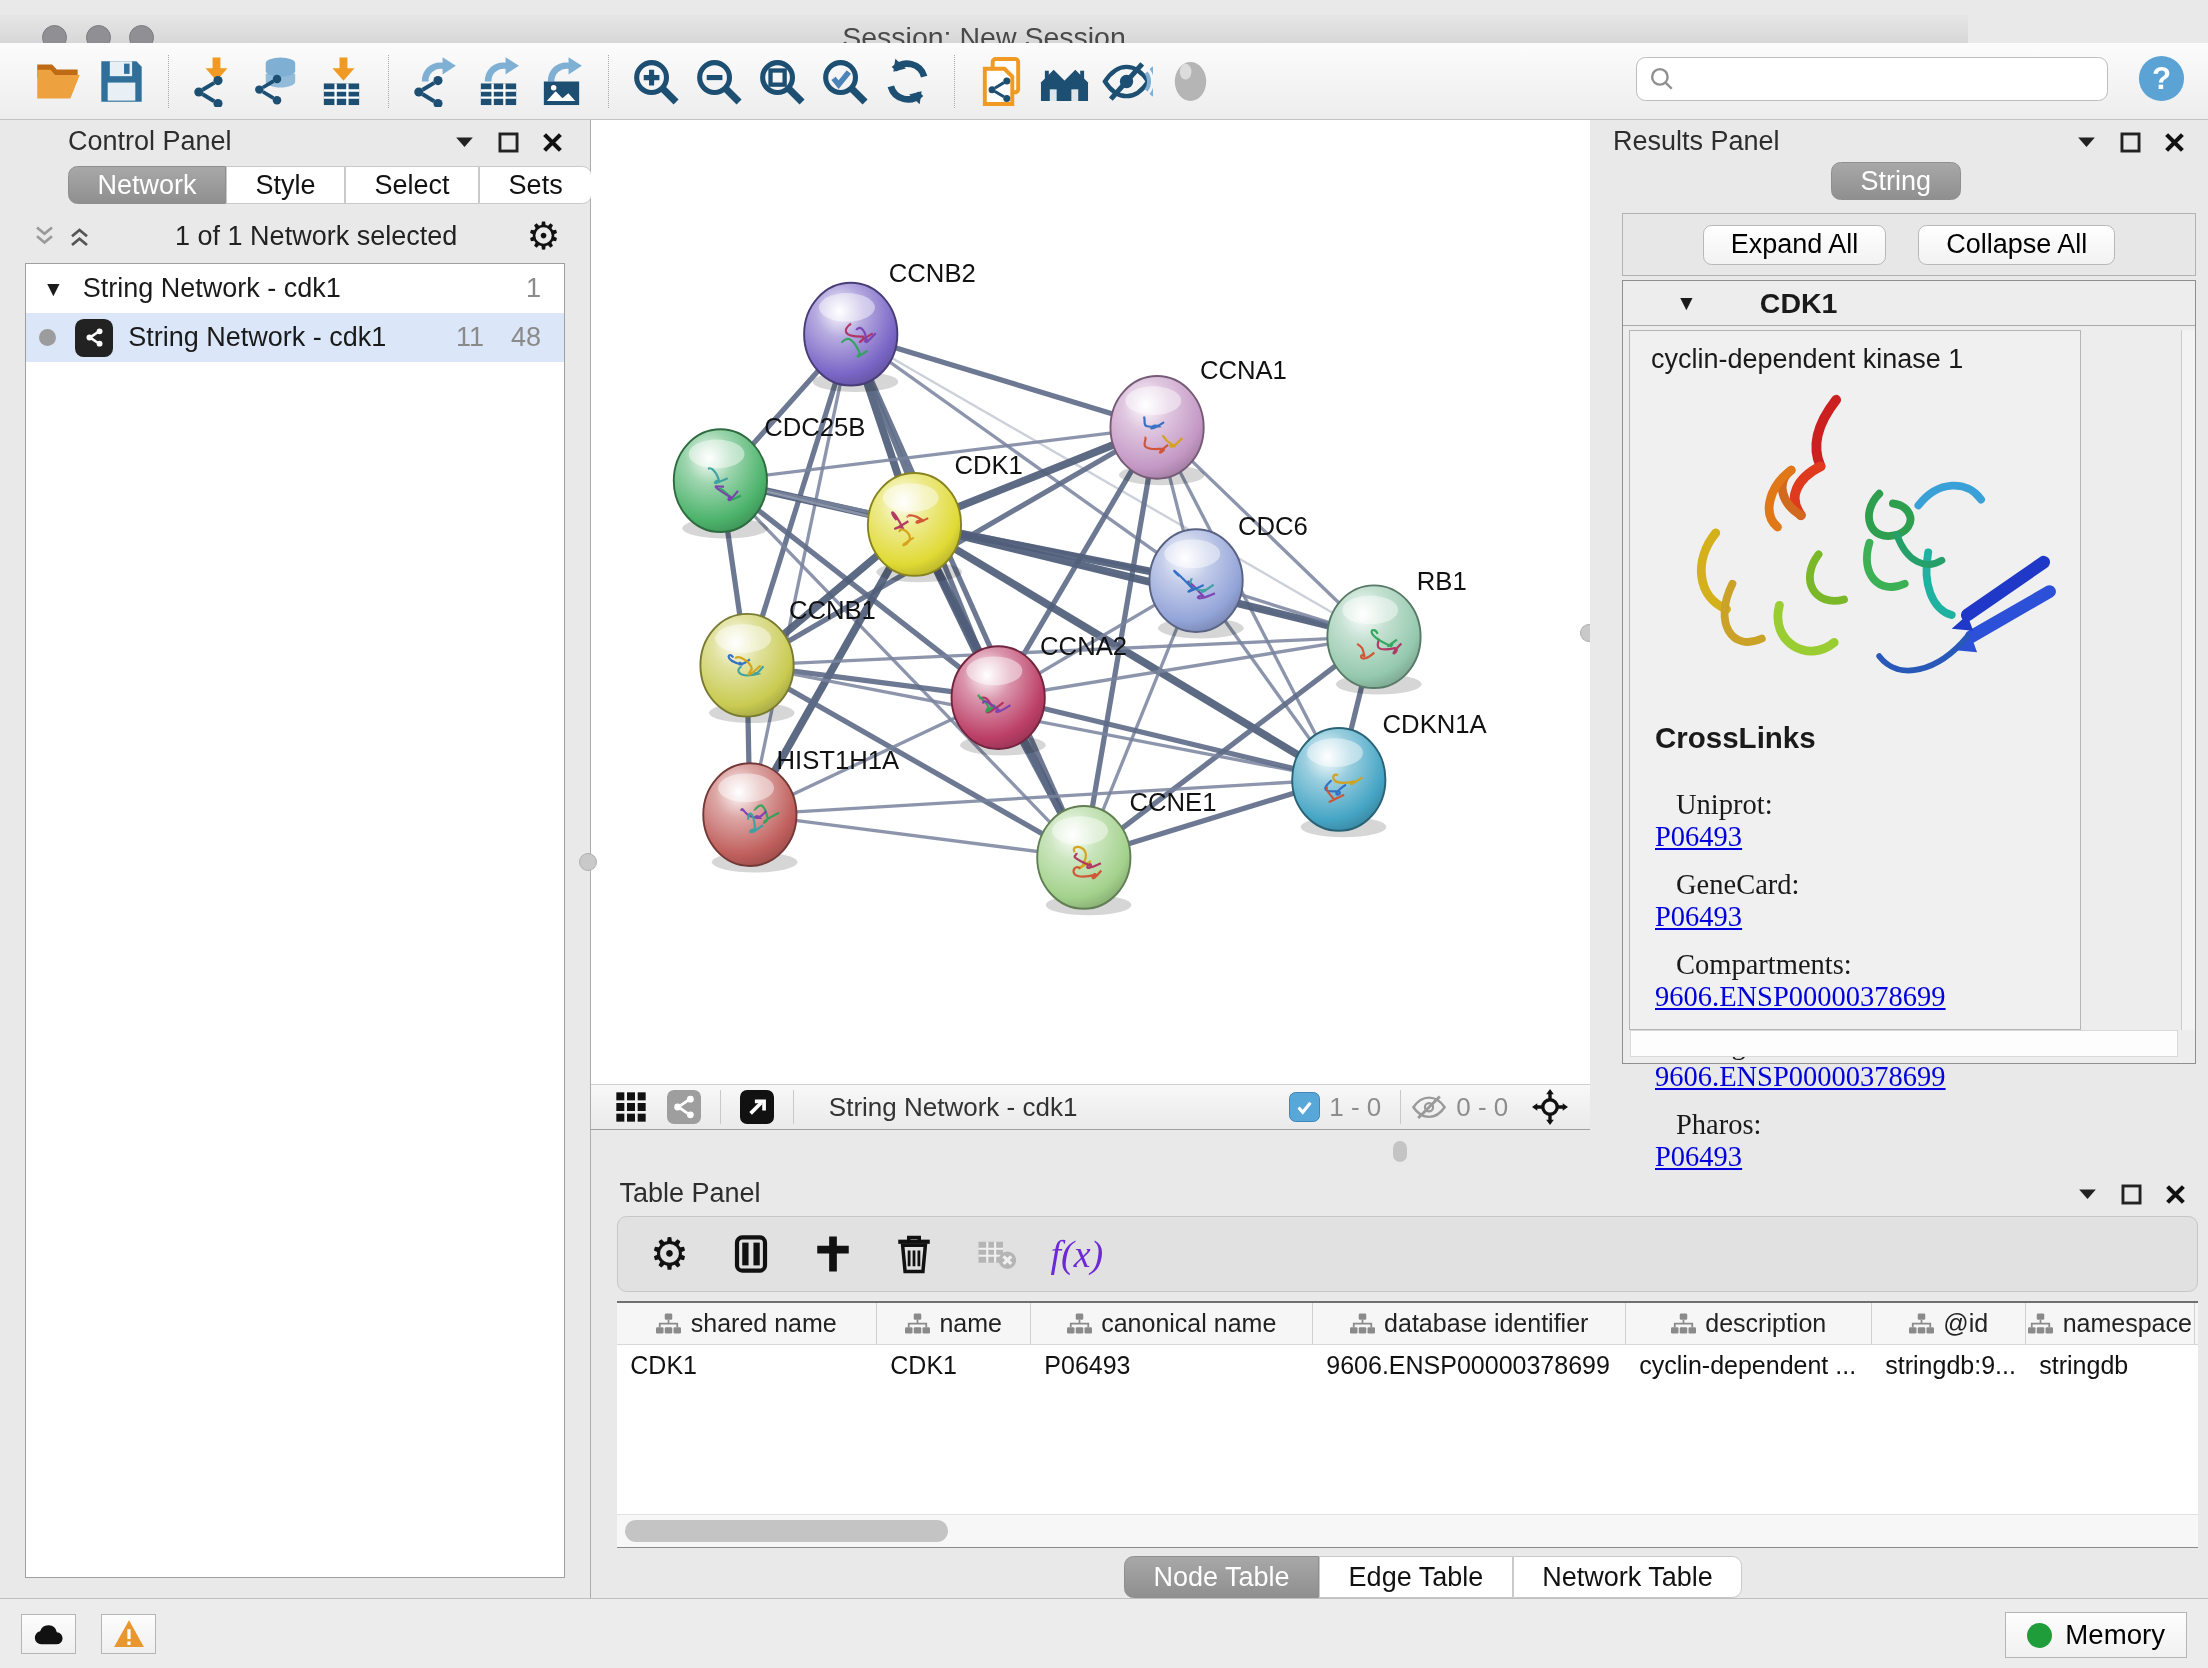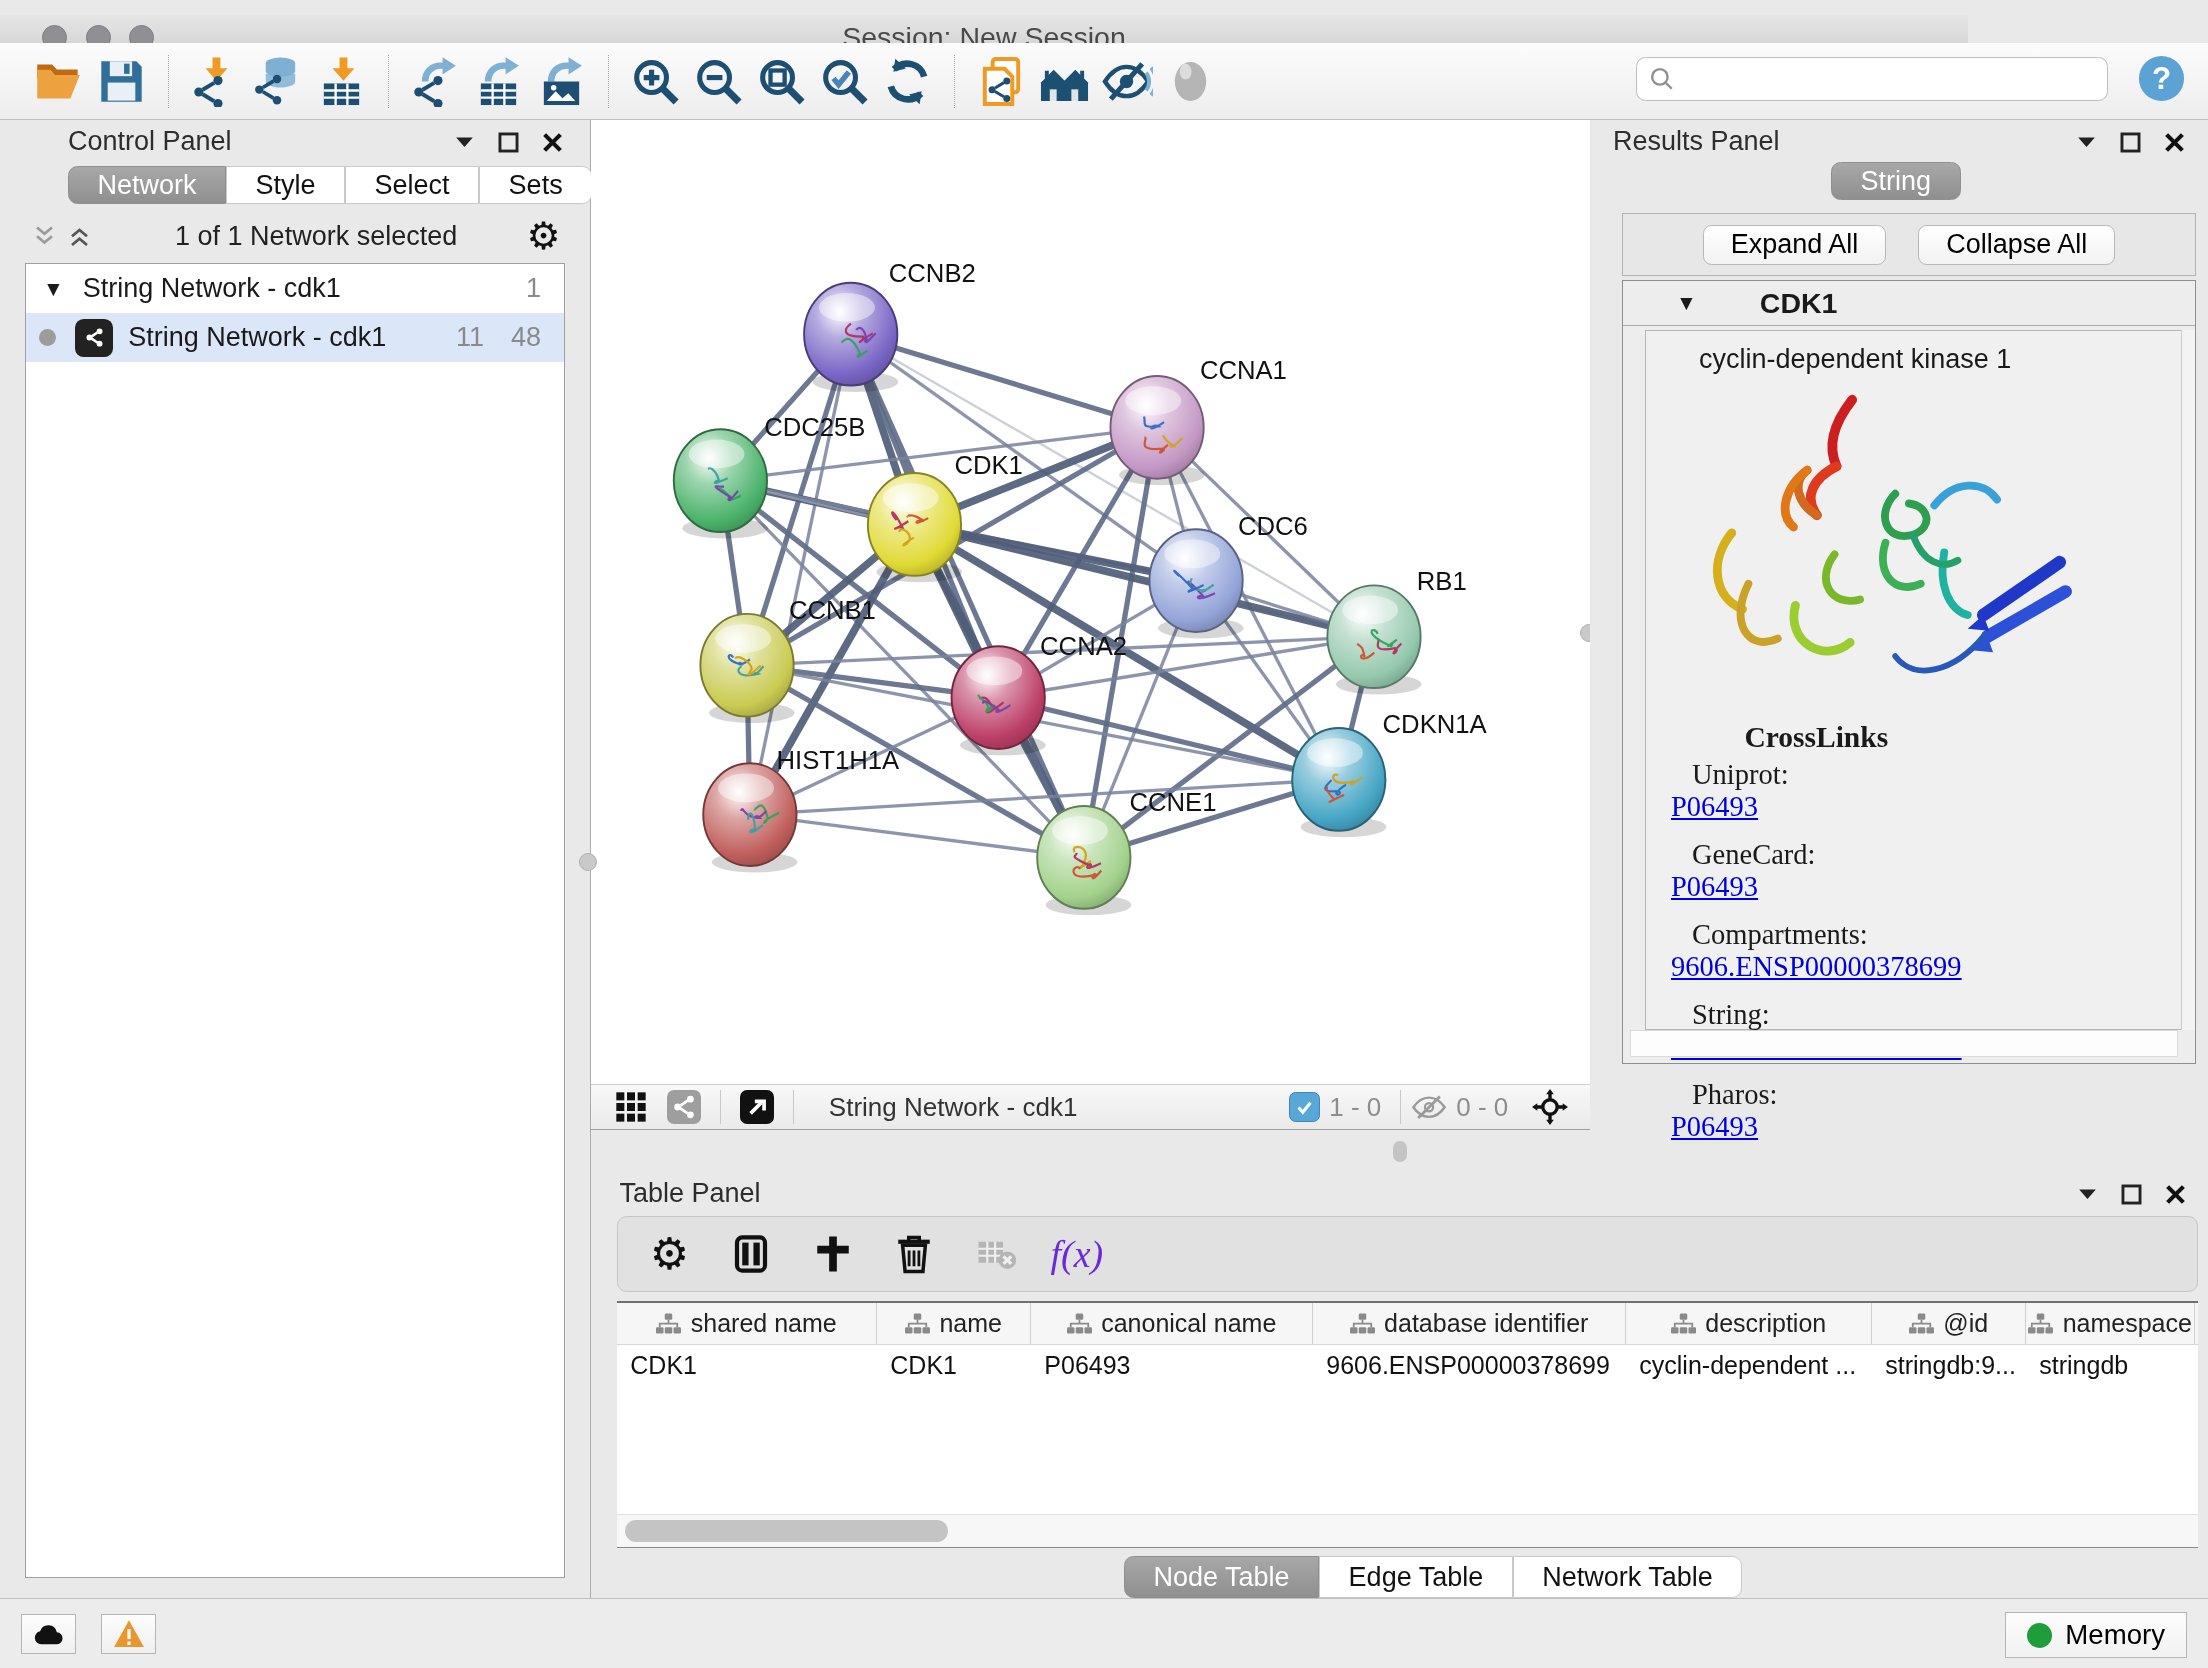--- a/index.html
+++ b/index.html
@@ -80,29 +80,29 @@
   #rp-toolbar{position:absolute;left:32px;top:93px;width:574px;height:63px;
     background:#e7e7e7;border:1px solid #b3b3b3;display:flex;align-items:center;
     justify-content:center;gap:32px;box-sizing:border-box;}
   .rp-btn{height:40px;background:linear-gradient(#ffffff,#f2f2f2);border:1px solid #b8b8b8;
     border-radius:8.6px;font-size:27px;padding:0 27px;cursor:pointer;
     font-family:"Liberation Sans",sans-serif;}
   #rp-list{position:absolute;left:32px;top:160px;width:574px;height:784px;
     background:#ededed;border:1px solid #8f8f8f;box-sizing:border-box;}
   #rp-sec-head{height:44px;border-bottom:1px solid #aaa;display:flex;align-items:center;}
   #rp-gene{font-size:28.5px;font-weight:bold;margin-left:63px;}
-  #rp-inner{position:absolute;left:22px;top:49px;width:546px;height:700px;
-    background:#f0f0f0;border:1px solid #b5b5b5;box-sizing:border-box;padding-left:32px;}
+  #rp-inner{position:absolute;left:6px;top:49px;width:452px;height:700px;
+    background:#f0f0f0;border:1px solid #b5b5b5;box-sizing:border-box;}
   #rp-desc{font-size:27px;margin:13.3px 0 0 21px;}
   #rp-vtrack{position:absolute;right:0;top:49px;width:13.3px;height:700px;
     background:#f3f3f3;border-left:1px solid #cccccc;}
   #rp-hstrip{position:absolute;left:6.7px;bottom:5.7px;width:546px;height:25px;background:#fdfdfd;
     border:1px solid #d9d9d9;}
   #crosslinks{position:absolute;left:25px;top:390px;font-family:"Liberation Serif",serif;font-size:28.5px;}
-  #crosslinks h3{margin:0 0 5px 0;font-size:29.5px;font-family:Liberation Serif, serif;text-align:center;}
+  #crosslinks h3{margin:0 0 34px 0;font-size:29.5px;font-family:Liberation Sans, sans-serif;}
   .cl-row{display:flex;margin-bottom:16px;flex-direction:column;}
   .cl-label{width:200px;margin-left:21px;}
   .cl-link{color:#0000dd;text-decoration:underline;cursor:pointer;}
   
   #table-panel{left:591px;top:1172px;width:1618px;height:426px;background:#e9e9e9;}
   #tp-toolbar{position:absolute;left:26px;top:44px;width:1581px;height:76px;
     background:#e1e1e1;border:1px solid #c6c6c6;border-radius:9.5px;
     display:flex;align-items:center;padding-left:25px;box-sizing:border-box;gap:28.5px;}
   .tp-icon{width:53px;height:53px;display:flex;align-items:center;justify-content:center;
     background:transparent;border:none;padding:0;cursor:pointer;}

